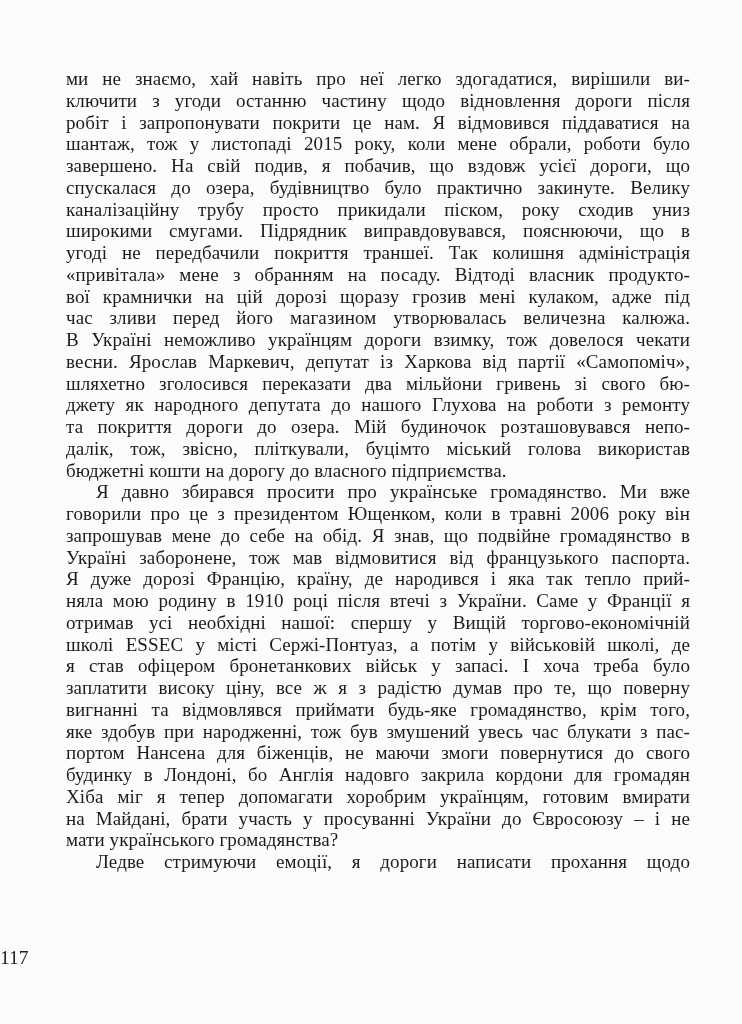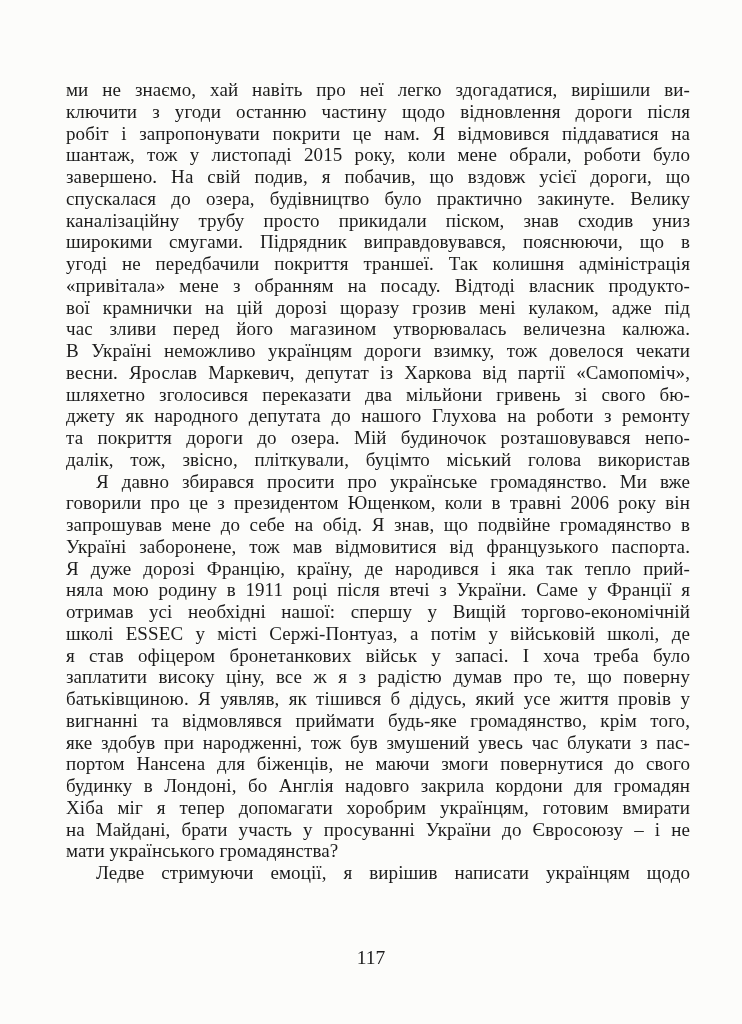--- a/index.html
+++ b/index.html
@@ -14,21 +14,21 @@
     background: var(--page-bg, #fcfcfa);
     font-family: "Liberation Serif", "DejaVu Serif", serif;
   }
   .book-page {
     position: absolute;
     inset: 0;
   }
   .text-block {
     position: absolute;
     left: 66px;
-    top: 79px;
+    top: 68px;
     width: 624px;
     font-size: 19px;
     line-height: 21.75px;
     color: var(--ink, #1c1c1c);
     letter-spacing: 0.1px;
   }
   .paragraph {
     margin: 0;
     padding: 0;
   }
@@ -40,69 +40,68 @@
     text-align-last: left;
   }
   .line.indent {
     text-indent: 30px;
   }
   .page-number {
     position: absolute;
     top: 946px;
     left: 0;
     width: 742px;
-    text-align: center;
     font-size: 19.5px;
     line-height: 24px;
     color: var(--ink, #1c1c1c);
   }
 </style>
 </head>
 <body style="--page-bg: #fcfcfa; --ink: #1c1c1c;">
 
 <div class="book-page">
   <main class="text-block">
       <div class="paragraph">
         <div class="line">ми не знаємо, хай навіть про неї легко здогадатися, вирішили ви-</div>
         <div class="line">ключити з угоди останню частину щодо відновлення дороги після</div>
         <div class="line">робіт і запропонувати покрити це нам. Я відмовився піддаватися на</div>
         <div class="line">шантаж, тож у листопаді 2015 року, коли мене обрали, роботи було</div>
         <div class="line">завершено. На свій подив, я побачив, що вздовж усієї дороги, що</div>
         <div class="line">спускалася до озера, будівництво було практично закинуте. Велику</div>
-        <div class="line">каналізаційну трубу просто прикидали піском, знав сходив униз</div>
+        <div class="line">каналізаційну трубу просто прикидали піском, року сходив униз</div>
         <div class="line">широкими смугами. Підрядник виправдовувався, пояснюючи, що в</div>
         <div class="line">угоді не передбачили покриття траншеї. Так колишня адміністрація</div>
         <div class="line">«привітала» мене з обранням на посаду. Відтоді власник продукто-</div>
         <div class="line">вої крамнички на цій дорозі щоразу грозив мені кулаком, адже під</div>
         <div class="line">час зливи перед його магазином утворювалась величезна калюжа.</div>
         <div class="line">В Україні неможливо українцям дороги взимку, тож довелося чекати</div>
         <div class="line">весни. Ярослав Маркевич, депутат із Харкова від партії «Самопоміч»,</div>
         <div class="line">шляхетно зголосився переказати два мільйони гривень зі свого бю-</div>
         <div class="line">джету як народного депутата до нашого Глухова на роботи з ремонту</div>
         <div class="line">та покриття дороги до озера. Мій будиночок розташовувався непо-</div>
         <div class="line">далік, тож, звісно, пліткували, буцімто міський голова використав</div>
+        <div class="line no-just">бюджетні кошти на дорогу до власного підприємства.</div>
       </div>
       <div class="paragraph">
         <div class="line indent">Я давно збирався просити про українське громадянство. Ми вже</div>
         <div class="line">говорили про це з президентом Ющенком, коли в травні 2006 року він</div>
         <div class="line">запрошував мене до себе на обід. Я знав, що подвійне громадянство в</div>
         <div class="line">Україні заборонене, тож мав відмовитися від французького паспорта.</div>
         <div class="line">Я дуже дорозі Францію, країну, де народився і яка так тепло прий-</div>
-        <div class="line">няла мою родину в 1911 році після втечі з України. Саме у Франції я</div>
+        <div class="line">няла мою родину в 1910 році після втечі з України. Саме у Франції я</div>
         <div class="line">отримав усі необхідні нашої: спершу у Вищій торгово-економічній</div>
         <div class="line">школі ESSEC у місті Сержі-Понтуаз, а потім у військовій школі, де</div>
         <div class="line">я став офіцером бронетанкових військ у запасі. І хоча треба було</div>
         <div class="line">заплатити високу ціну, все ж я з радістю думав про те, що поверну</div>
-        <div class="line">батьківщиною. Я уявляв, як тішився б дідусь, який усе життя провів у</div>
         <div class="line">вигнанні та відмовлявся приймати будь-яке громадянство, крім того,</div>
         <div class="line">яке здобув при народженні, тож був змушений увесь час блукати з пас-</div>
         <div class="line">портом Нансена для біженців, не маючи змоги повернутися до свого</div>
         <div class="line">будинку в Лондоні, бо Англія надовго закрила кордони для громадян</div>
         <div class="line">Хіба міг я тепер допомагати хоробрим українцям, готовим вмирати</div>
         <div class="line">на Майдані, брати участь у просуванні України до Євросоюзу – і не</div>
         <div class="line no-just">мати українського громадянства?</div>
       </div>
       <div class="paragraph">
-        <div class="line indent">Ледве стримуючи емоції, я вирішив написати українцям щодо</div>
+        <div class="line indent">Ледве стримуючи емоції, я дороги написати прохання щодо</div>
       </div>
     </main>
   <div class="page-number">117</div>
 </div>
 
 </body></html>

